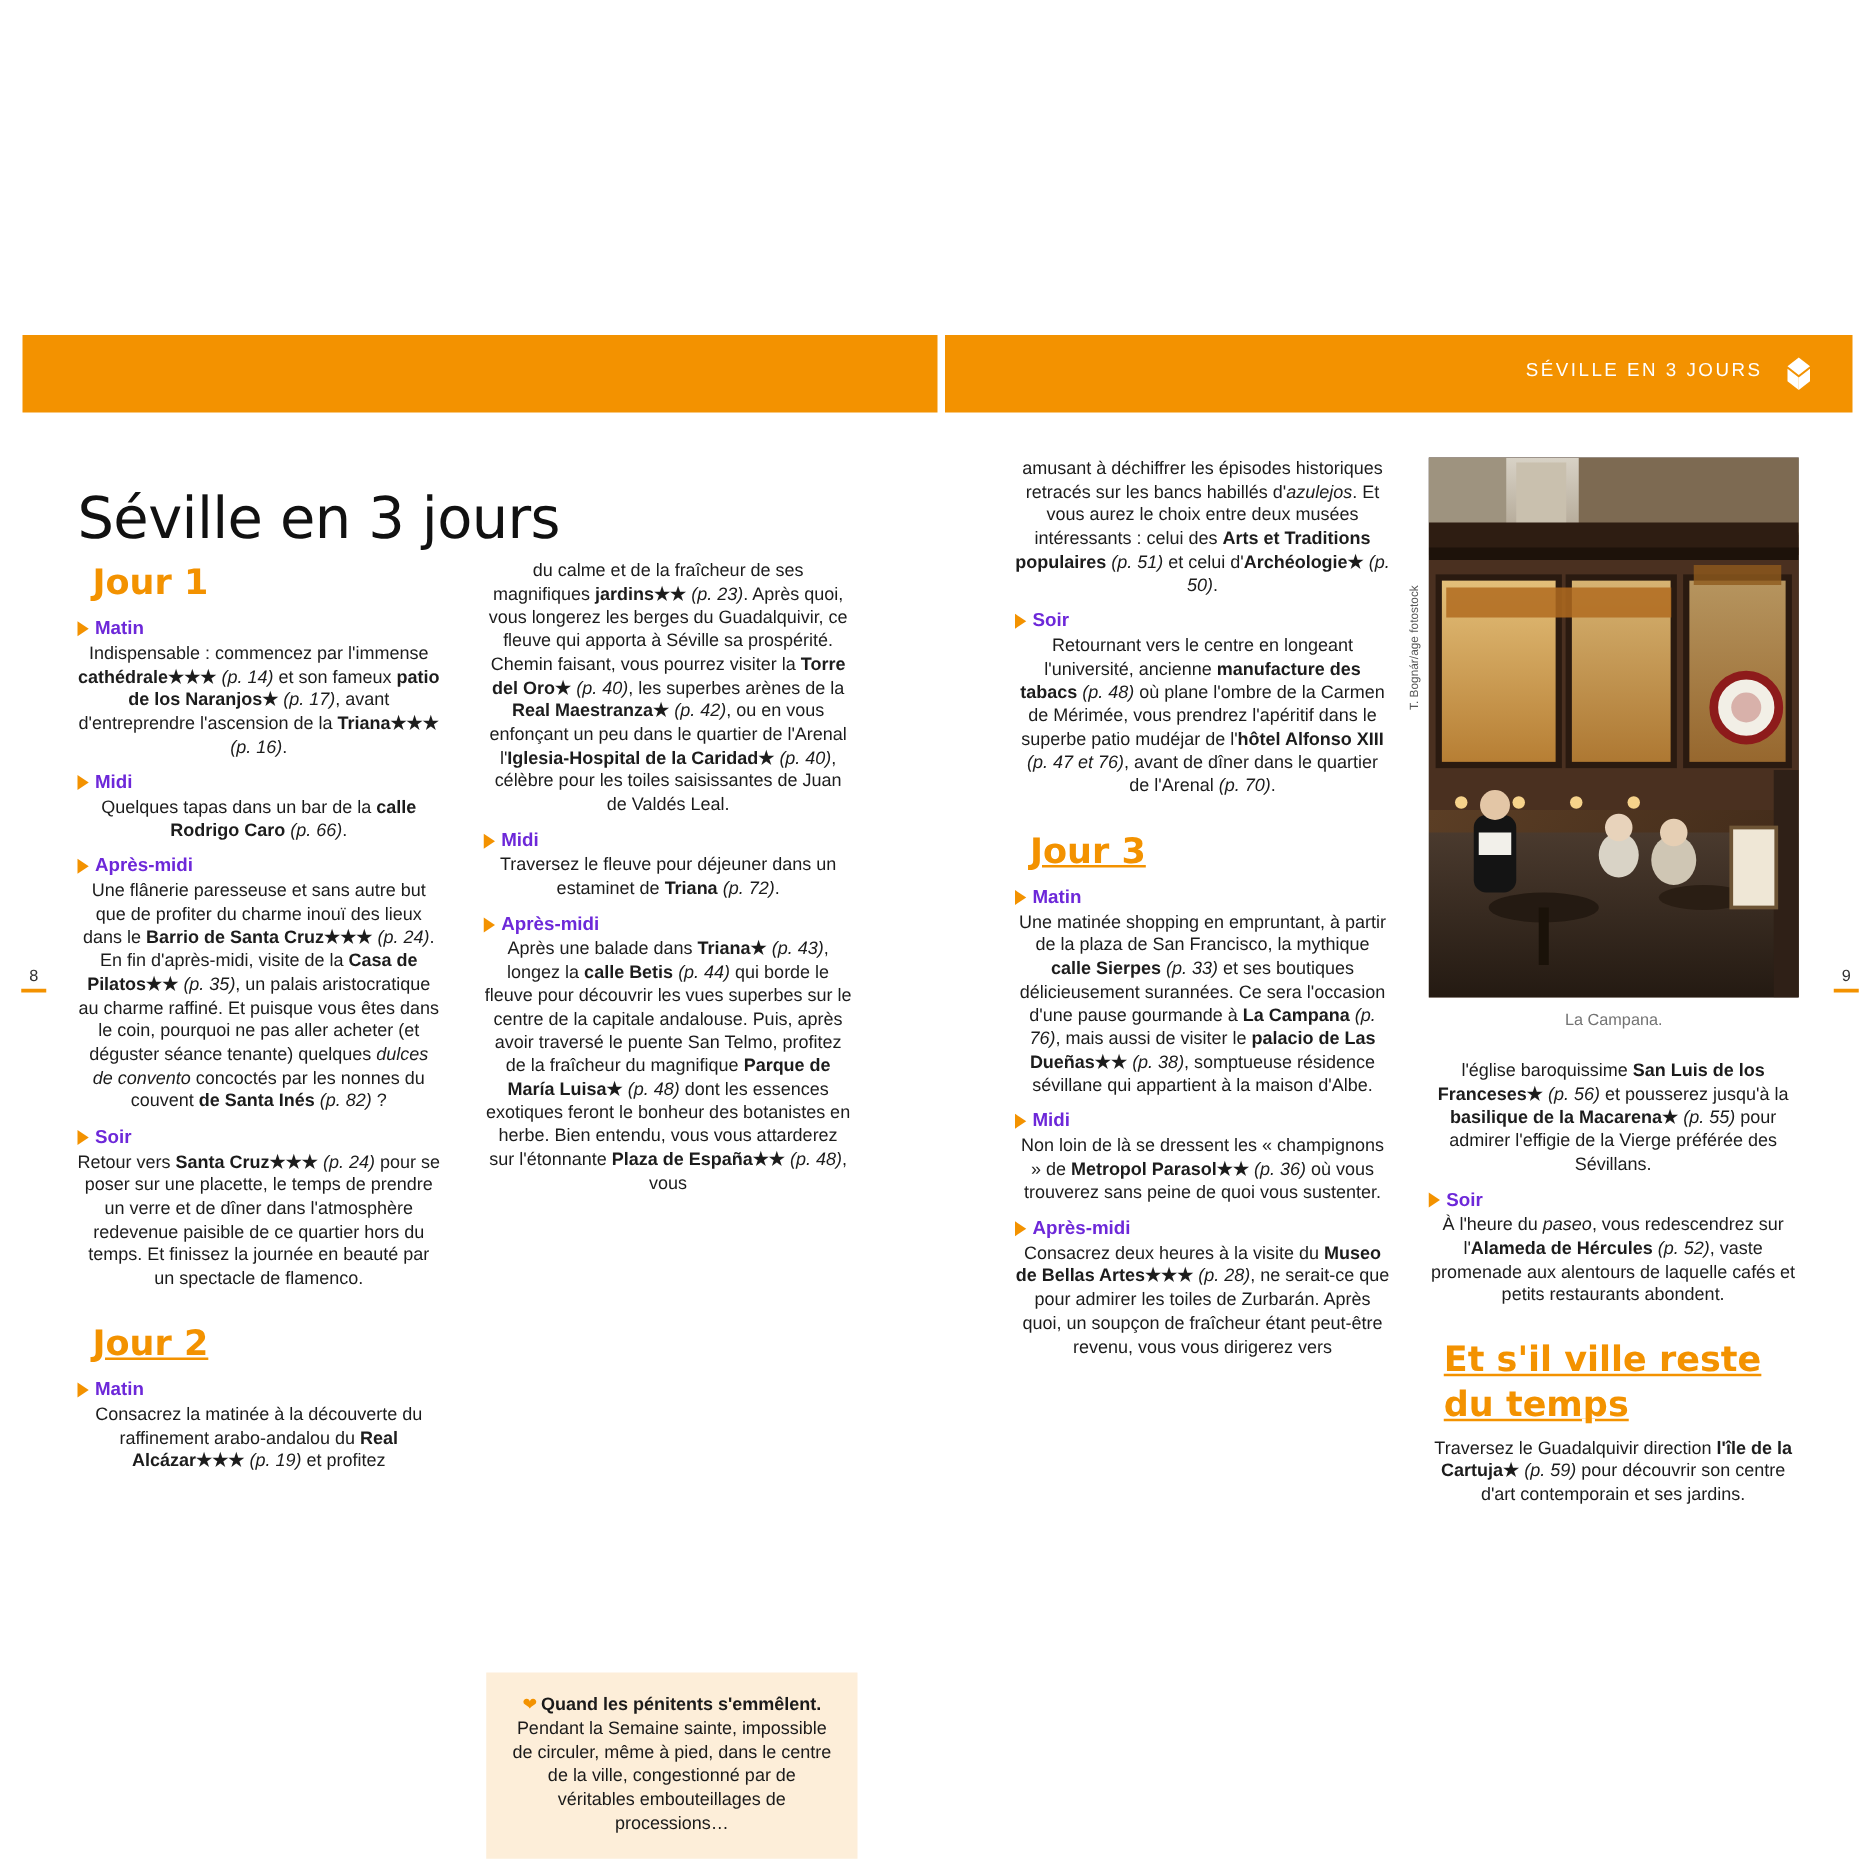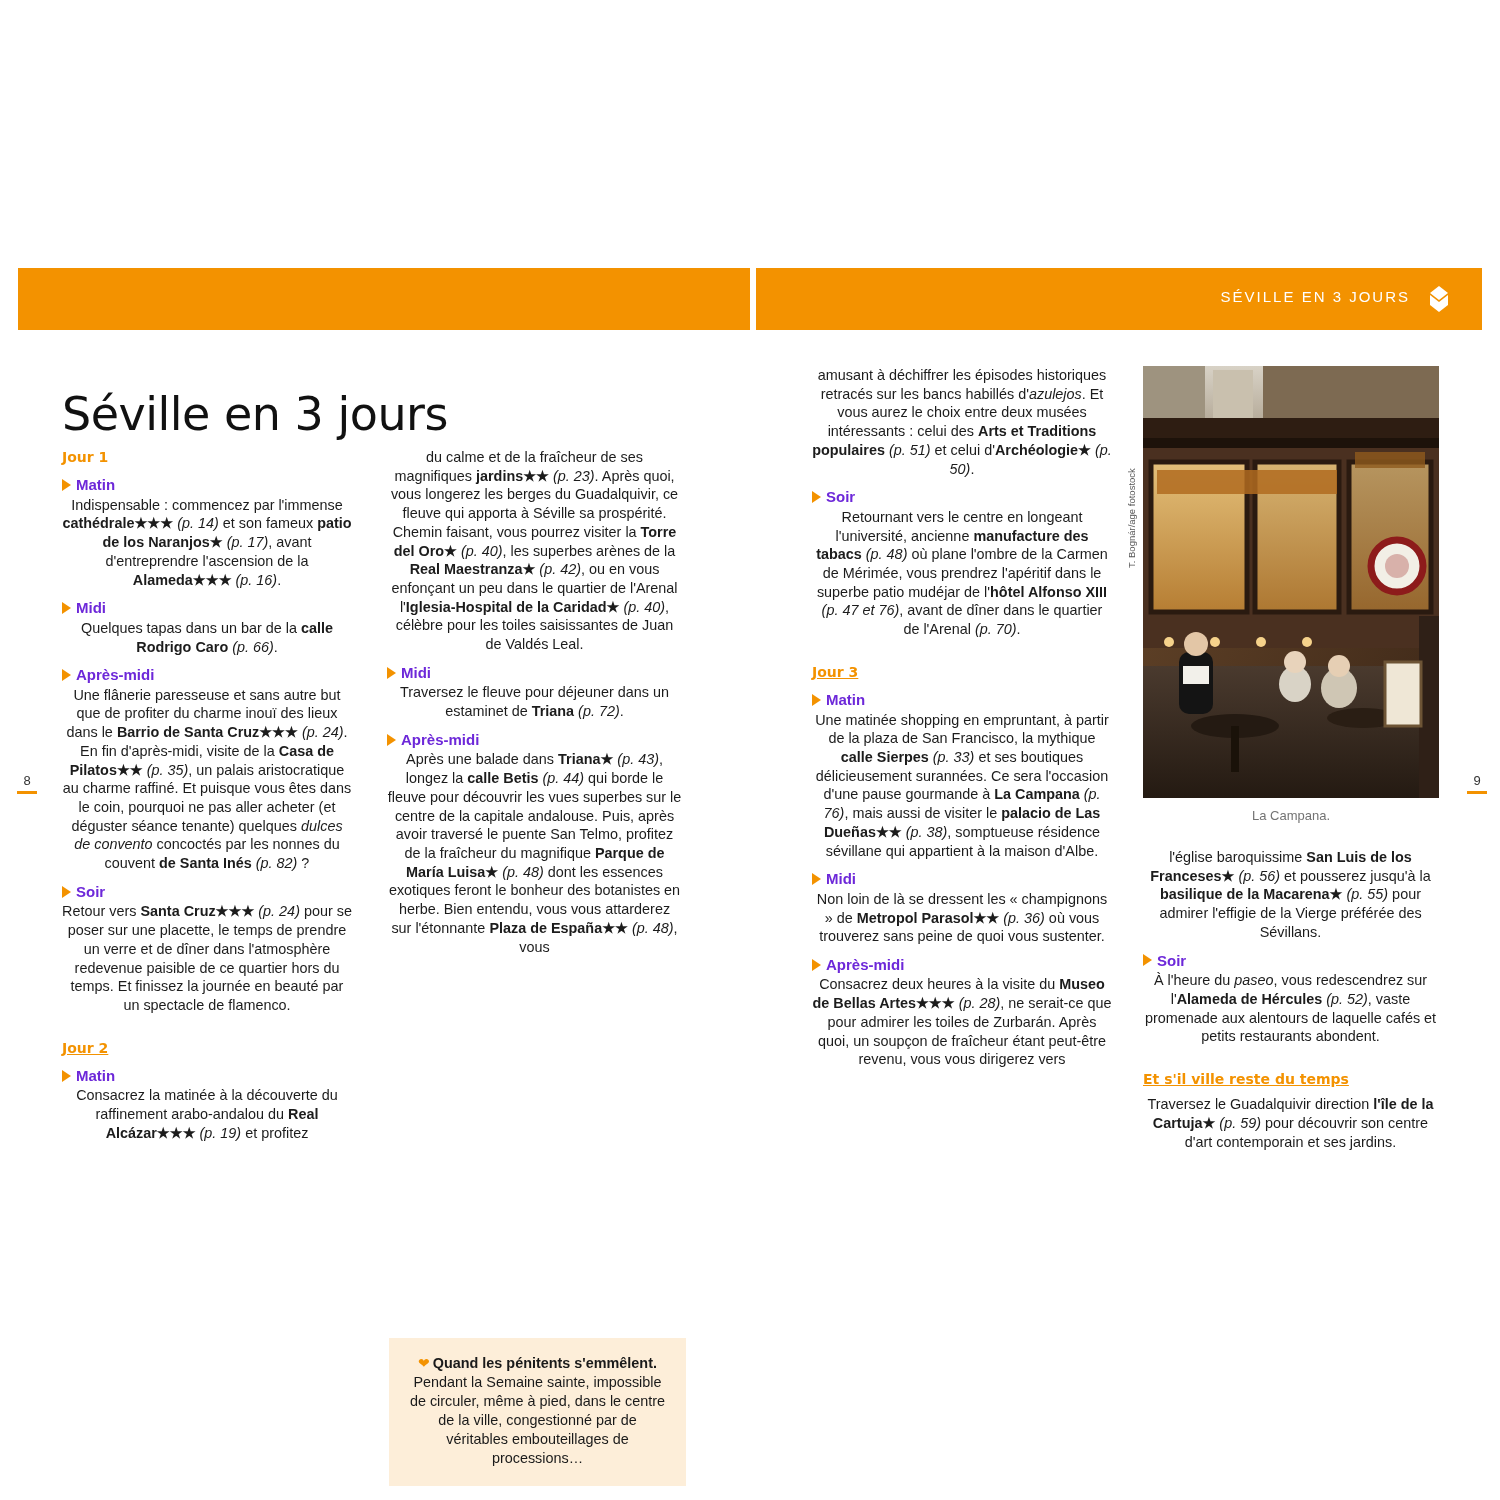--- a/index.html
+++ b/index.html
@@ -90,24 +90,24 @@
     font-size: 14.4px;
     line-height: 1.30;
     color: #1c1c1c;
   }
   .col-1 { left: 62px;  top: 180px; width: 290px; }
   .col-2 { left: 387px; top: 180px; width: 295px; }
   .col-3 { left: 812px; top: 98px;  width: 300px; }
   .col-4 { left: 1143px; top: 580px; width: 295px; }
 
   h3.day {
-    font-size: 14px;
+    font-size: 28px;
     color: #f39200;
     font-weight: bold;
-    margin: 0 0 7px 0;
+    margin: 0 0 7px 12px;
     font-family: "DejaVu Sans", sans-serif;
   }
   h3.day.sp { margin-top: 24px; text-decoration: underline; }
 
   .moment {
     font-weight: bold;
     font-size: 15px;
     margin: 9px 0 1px 0;
     color: #6d28d9;
     display: flex;
@@ -204,21 +204,21 @@
 
   <h1 class="main-title">Séville en 3 jours</h1>
 
   <div class="col col-1">
     <h3 class="day">Jour 1</h3>
 
     <div class="moment">
         <span class="tri"></span>
         <span>Matin</span>
       </div>
-    <p class="para">Indispensable : commencez par l'immense <b>cathédrale★★★</b> <i>(p. 14)</i> et son fameux <b>patio de los Naranjos★</b> <i>(p. 17)</i>, avant d'entreprendre l'ascension de la <b>Alameda★★★</b> <i>(p. 16)</i>.</p>
+    <p class="para">Indispensable : commencez par l'immense <b>cathédrale★★★</b> <i>(p. 14)</i> et son fameux <b>patio de los Naranjos★</b> <i>(p. 17)</i>, avant d'entreprendre l'ascension de la <b>Triana★★★</b> <i>(p. 16)</i>.</p>
 
     <div class="moment">
         <span class="tri"></span>
         <span>Midi</span>
       </div>
     <p class="para">Quelques tapas dans un bar de la <b>calle Rodrigo Caro</b> <i>(p. 66)</i>.</p>
 
     <div class="moment">
         <span class="tri"></span>
         <span>Après-midi</span>

